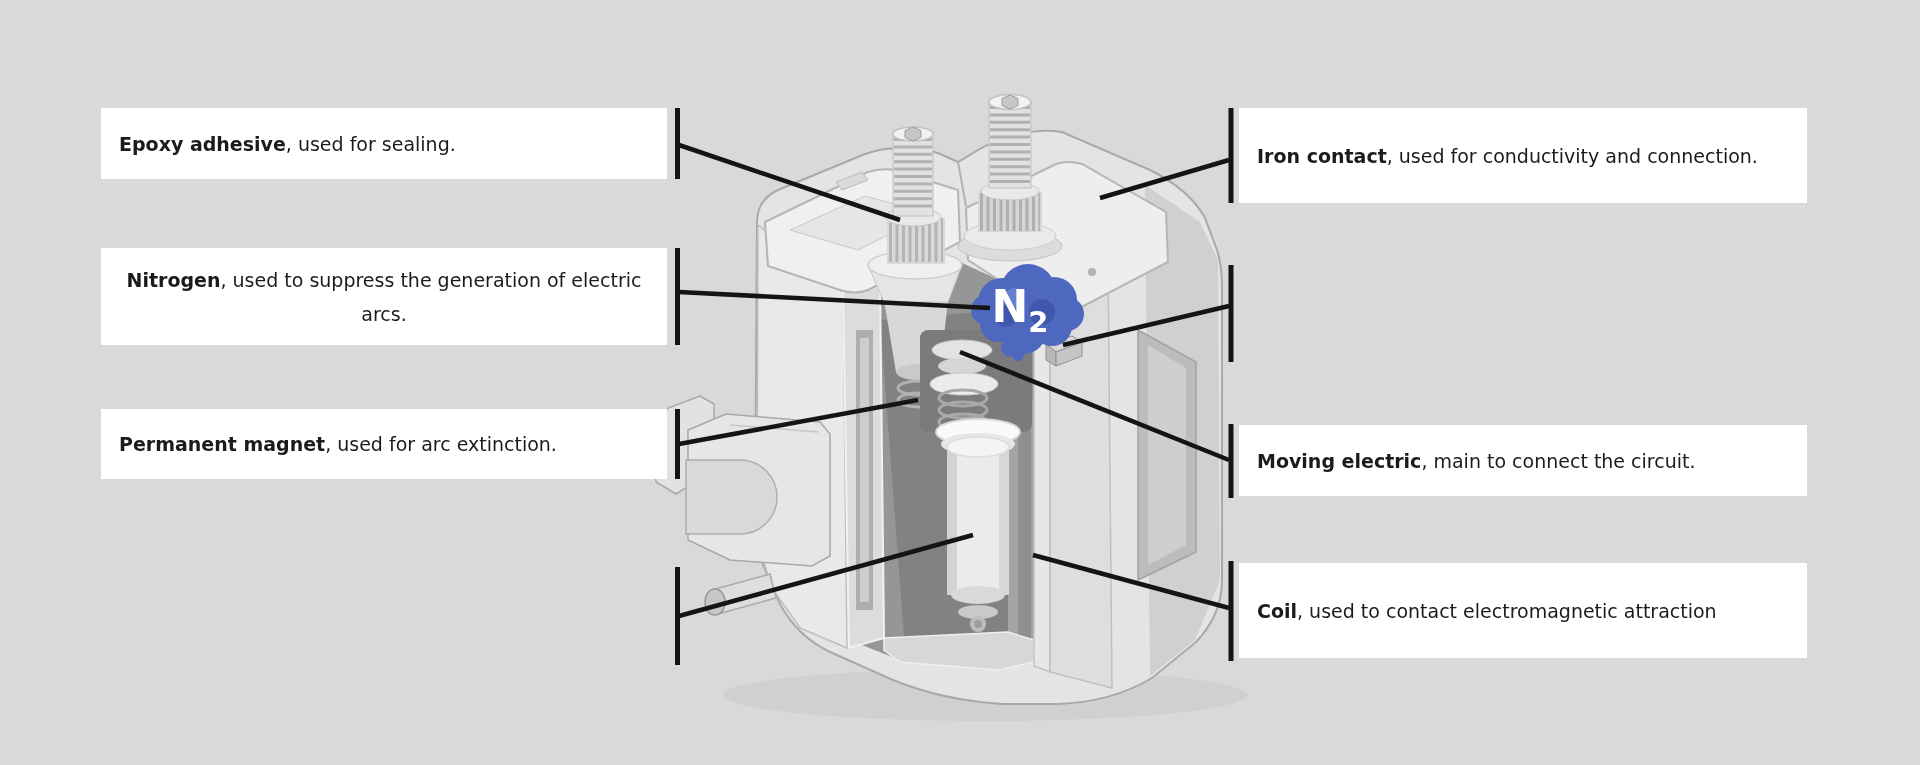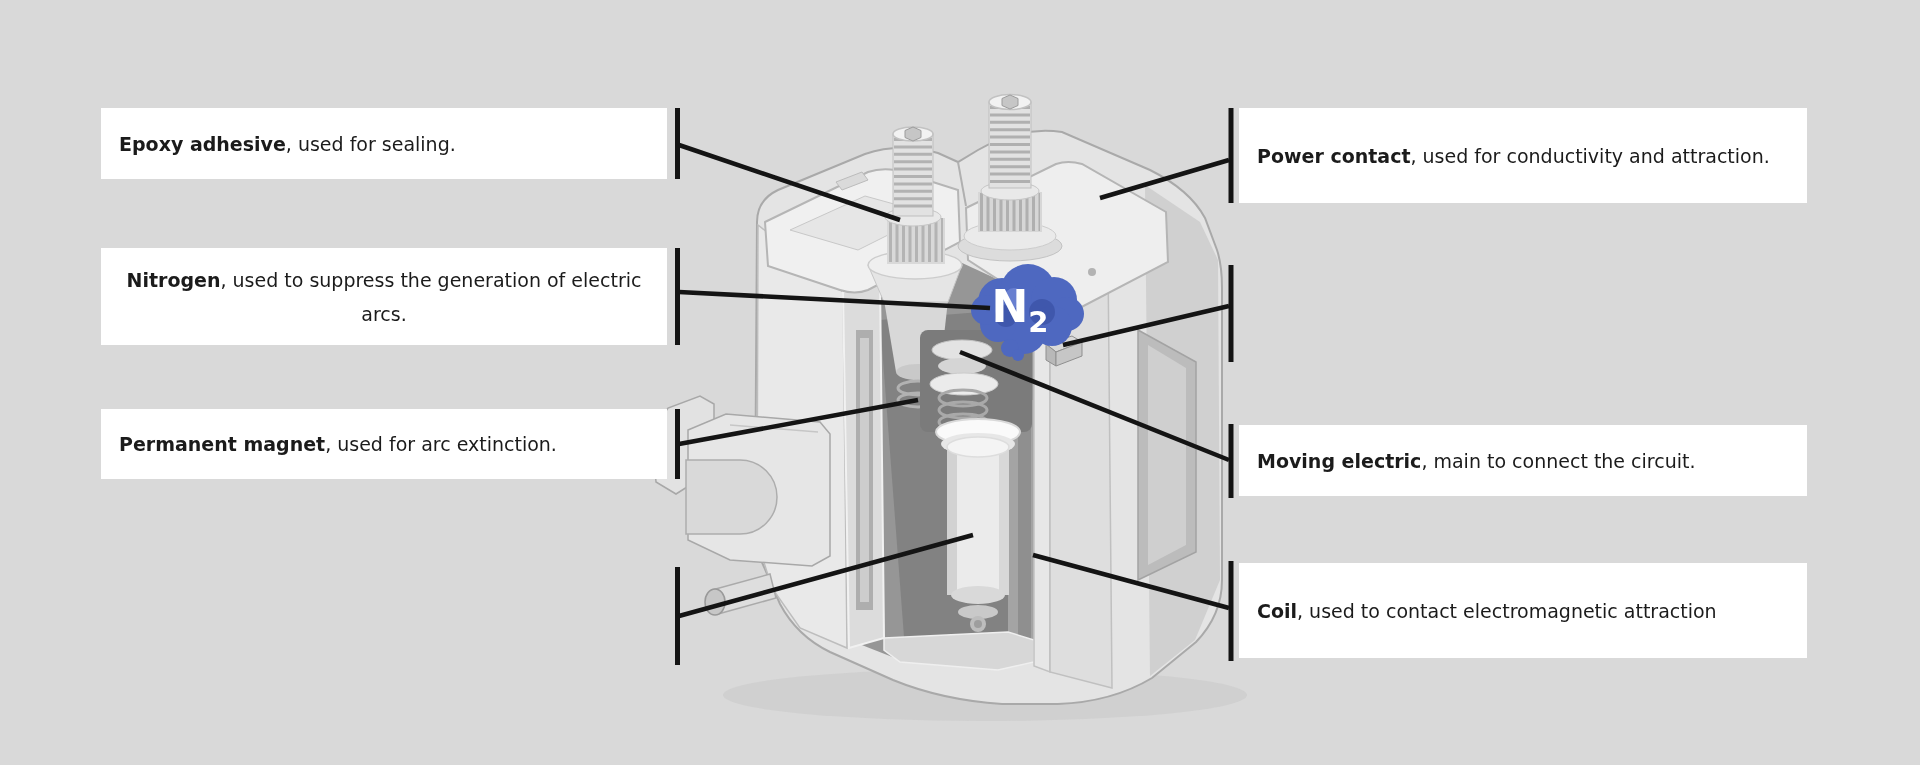--- a/index.html
+++ b/index.html
@@ -172,21 +172,21 @@
     <p><b>Epoxy adhesive</b><span>, used for sealing.</span></p>
   </div>
   <div class="label l l2">
     <p><b>Nitrogen</b><span>, used to suppress the generation of electric arcs.</span></p>
   </div>
   <div class="label l l3">
     <p><b>Permanent magnet</b><span>, used for arc extinction.</span></p>
   </div>
 
   <div class="label r r1">
-    <p><b>Power contact</b><span>, used for conductivity and attraction.</span></p>
+    <p><b>Iron contact</b><span>, used for conductivity and connection.</span></p>
   </div>
   <div class="label r r3">
     <p><b>Moving electric</b><span>, main to connect the circuit.</span></p>
   </div>
   <div class="label r r4">
     <p><b>Coil</b><span>, used to contact electromagnetic attraction</span></p>
   </div>
 
 </div>
 

